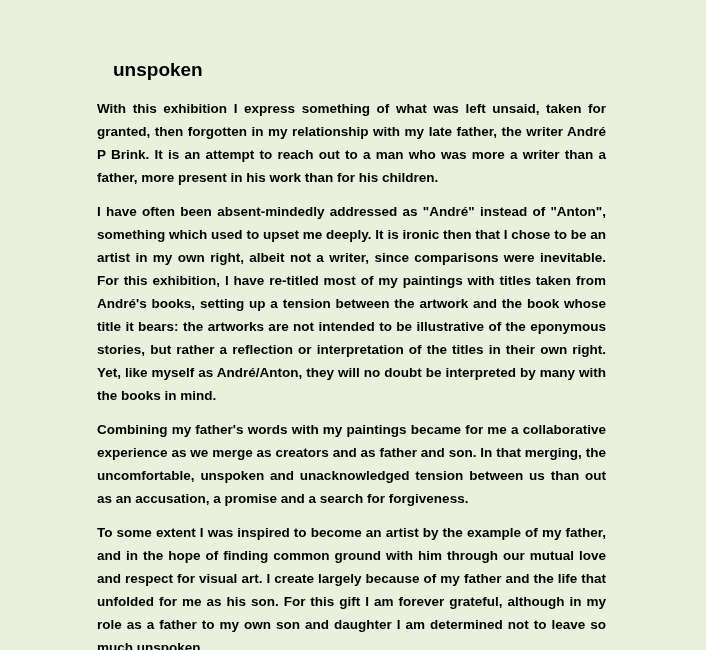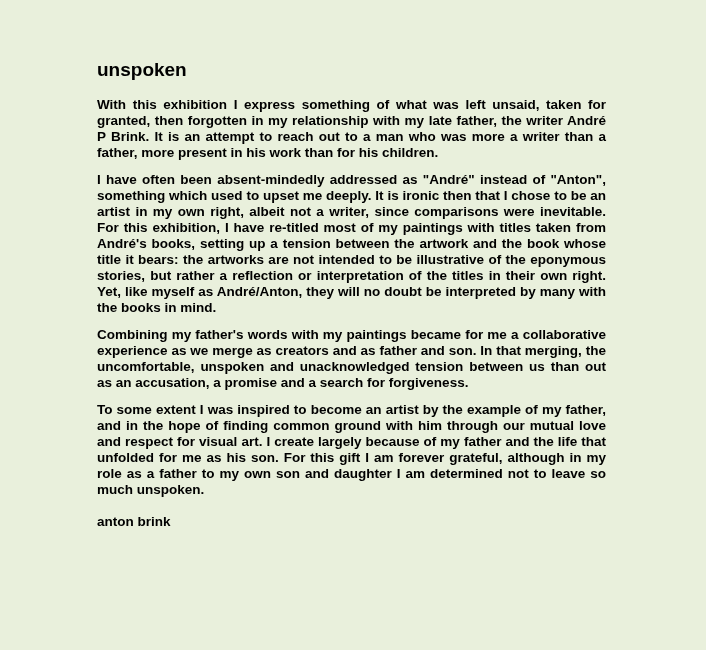--- a/index.html
+++ b/index.html
@@ -17,26 +17,26 @@
     position: absolute;
     left: 97px;
     top: 58px;
     width: 509px;
     color: #000000;
     font-weight: 700;
   }
   .title {
     font-size: 19px;
     line-height: 23px;
-    margin: 0 0 16px 0;
+    margin: 0 0 16px 16px;
     font-weight: 700;
   }
   .para {
     font-size: 13.5px;
-    line-height: 16px;
+    line-height: 23px;
     text-align: justify;
     margin: 0 0 11px 0;
   }
   .signature {
     margin-top: 15px;
     font-size: 13.5px;
     line-height: 17.5px;
   }
 </style>
 </head>

